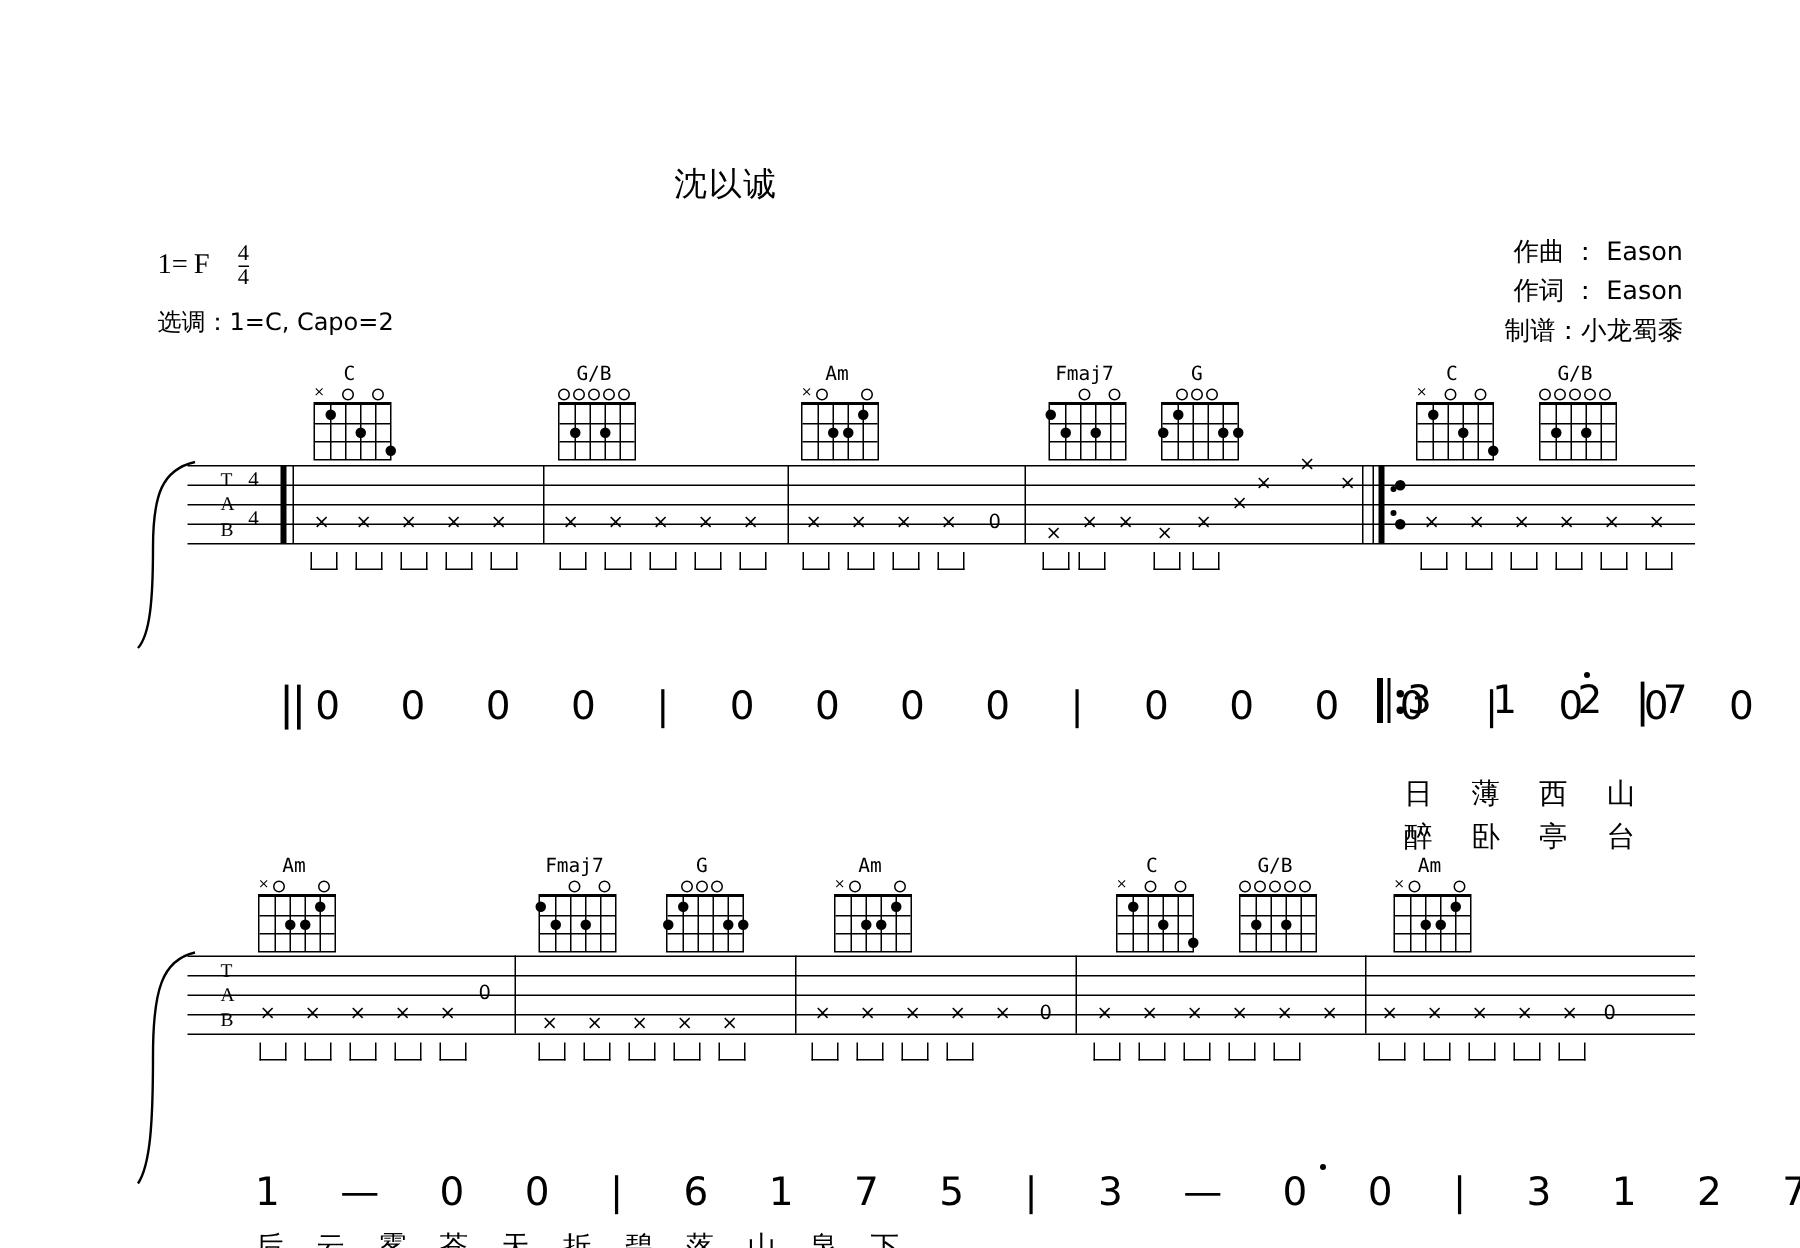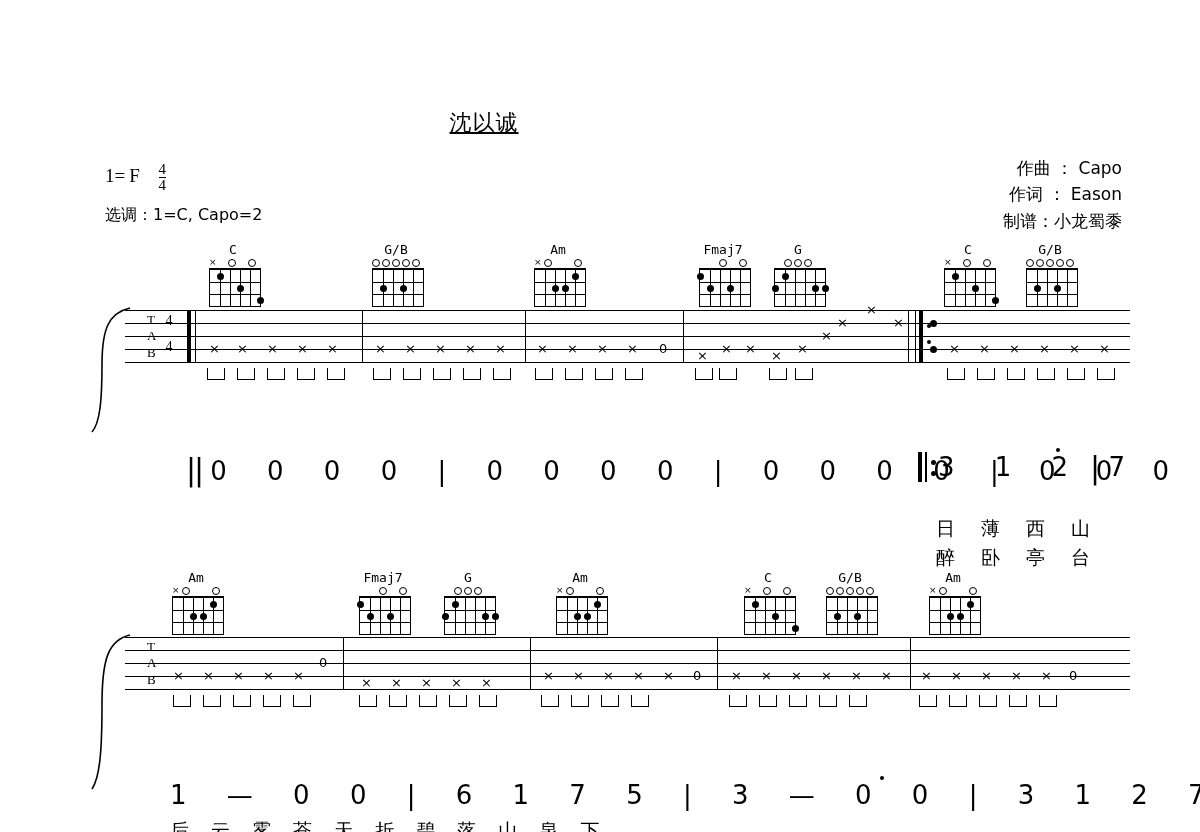--- a/index.html
+++ b/index.html
@@ -10,21 +10,21 @@
   }
   .sheet{position:absolute;left:0;top:0;width:1200px;height:832px;}
 
   
   .title{
     position:absolute;left:0;top:62px;width:1200px;text-align:center;
     font-size:33px;font-family:"DejaVu Sans",sans-serif;letter-spacing:2px;
   }
   .subtitle{
     position:absolute;left:0;top:108px;width:968px;text-align:center;
-    font-size:22px;font-family:"DejaVu Sans",sans-serif;letter-spacing:1px;text-decoration:underline;
+    font-size:22px;font-family:"DejaVu Sans",sans-serif;letter-spacing:1px;
   }
   .keyline{
     position:absolute;left:105px;top:162px;font-size:19px;
     font-family:"Liberation Serif",serif;
   }
   .keyline .frac{
     display:inline-block;vertical-align:middle;text-align:center;
     margin-left:14px;line-height:1.0;font-size:15px;
   }
   .keyline .frac .num{display:block;}
@@ -119,21 +119,21 @@
     <span>1=</span><span style="margin-left:4px">F</span>
     <span class="frac">
       <span class="num">4</span>
       <span class="den" style="border-top:1px solid #000;">4</span>
     </span>
   </div>
 
   <div class="capo">选调：1=C, Capo=2</div>
 
   <div class="credits">
-    <div>作曲 ： Capo</div>
+    <div>作曲 ： Eason</div>
     <div>作词 ： Eason</div>
     <div>制谱：小龙蜀黍</div>
   </div>
 
   <div class="chordbox" style="left:205px;top:242px;">
     <div class="cname">C</div>
     <div class="marks">
       <span style="left:0px;top:0px;">×</span>
       <span class="o" style="left:19px;top:1px;"></span>
       <span class="o" style="left:39px;top:1px;"></span>

